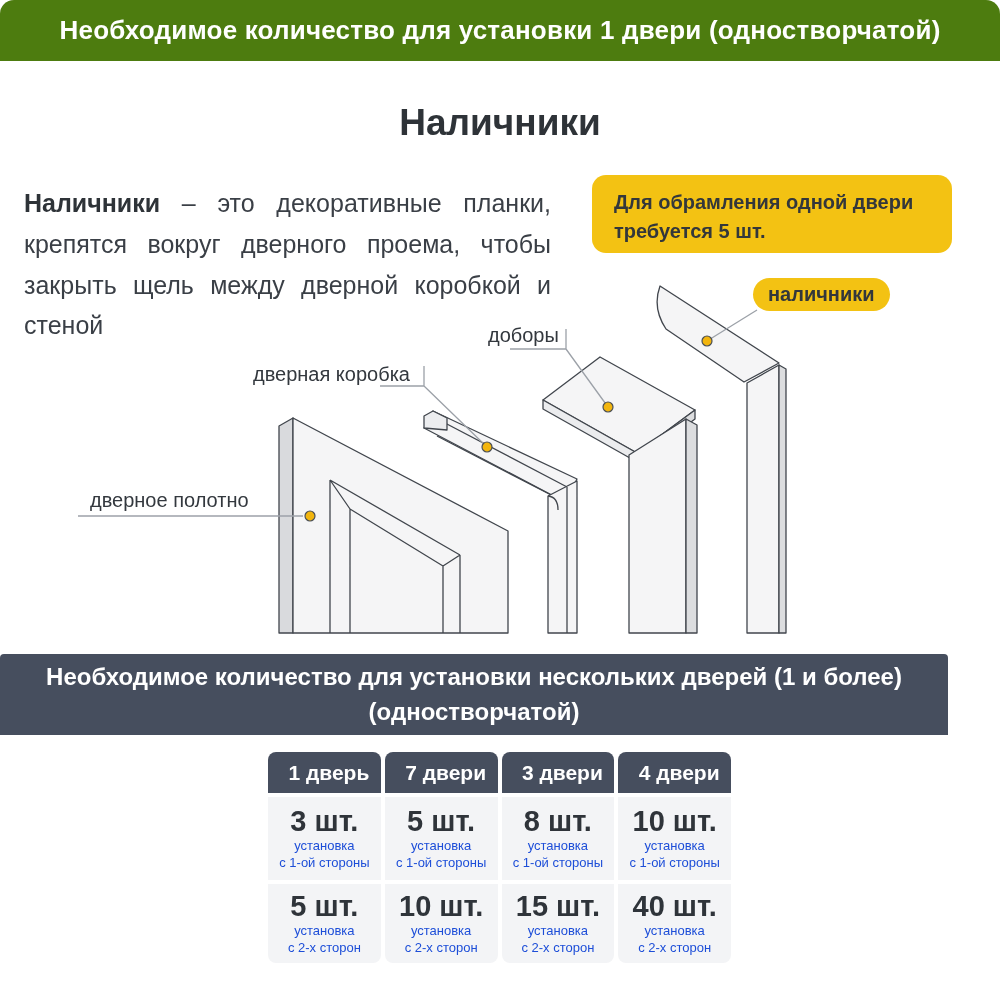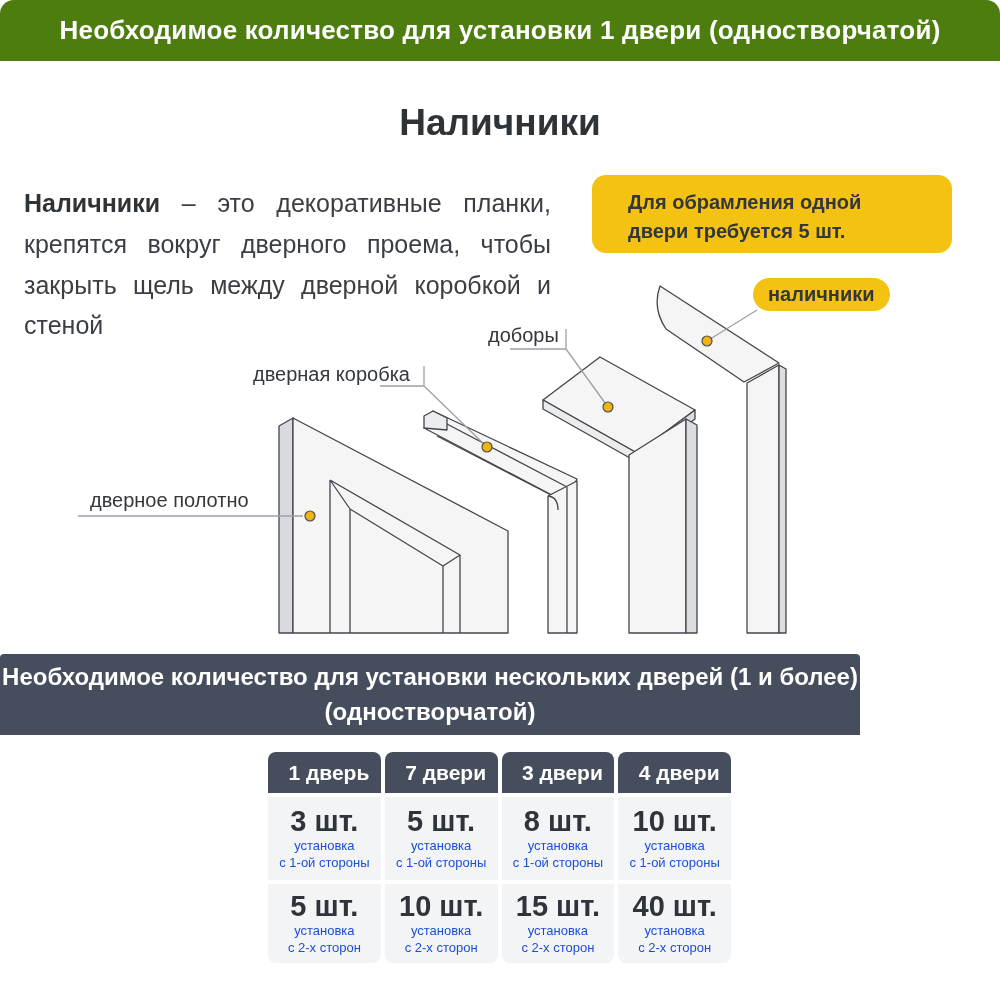--- a/index.html
+++ b/index.html
@@ -17,34 +17,34 @@
          font-size:37px;font-weight:bold;color:#2E3338;}
 
   
   .desc{position:absolute;left:24px;top:183px;width:527px;
         font-size:25px;line-height:1.63;color:#3A3F46;text-align:justify;}
   .desc b{color:#2E3338;}
 
   
   .callout{position:absolute;left:592px;top:175px;width:360px;height:78px;
            box-sizing:border-box;background:#F3C213;border-radius:14px;
-           padding:13px 36px;font-size:20px;font-weight:bold;color:#33373B;
+           padding:13px 22px;font-size:20px;font-weight:bold;color:#33373B;
            line-height:1.45;}
 
   
   .diagram-svg{position:absolute;left:0;top:0;width:1000px;height:1000px;pointer-events:none;}
   .dlabel{position:absolute;font-size:20px;color:#33383E;white-space:nowrap;}
   .dlabel-leaf{left:90px;top:489px;}
   .dlabel-frame{left:253px;top:363px;}
   .dlabel-ext{left:488px;top:324px;}
   .pill{position:absolute;left:753px;top:278px;background:#F3C213;border-radius:17px;
         padding:5px 15px;font-size:20px;font-weight:bold;color:#33373B;white-space:nowrap;}
 
   
-  .bar-mid{position:absolute;left:0;top:654px;width:860px;height:81px;background:#464E5E;
+  .bar-mid{position:absolute;left:0;top:654px;width:948px;height:81px;background:#464E5E;
            display:flex;flex-direction:column;align-items:center;justify-content:center;
            border-radius:4px 4px 0 0;}
   .bar-mid span{color:#fff;font-weight:bold;font-size:24px;line-height:1.45;}
 
   
   .qtable{position:absolute;left:268px;top:752px;width:463px;
           display:grid;grid-template-columns:repeat(4,1fr);column-gap:4px;}
   .qcol{display:grid;grid-template-rows:41px 83px 79px;row-gap:4px;}
   .qhead{background:#464E5E;border-radius:8px 8px 0 0;color:#fff;font-weight:bold;
          font-size:21px;display:flex;align-items:center;justify-content:center;padding-left:9px;}

